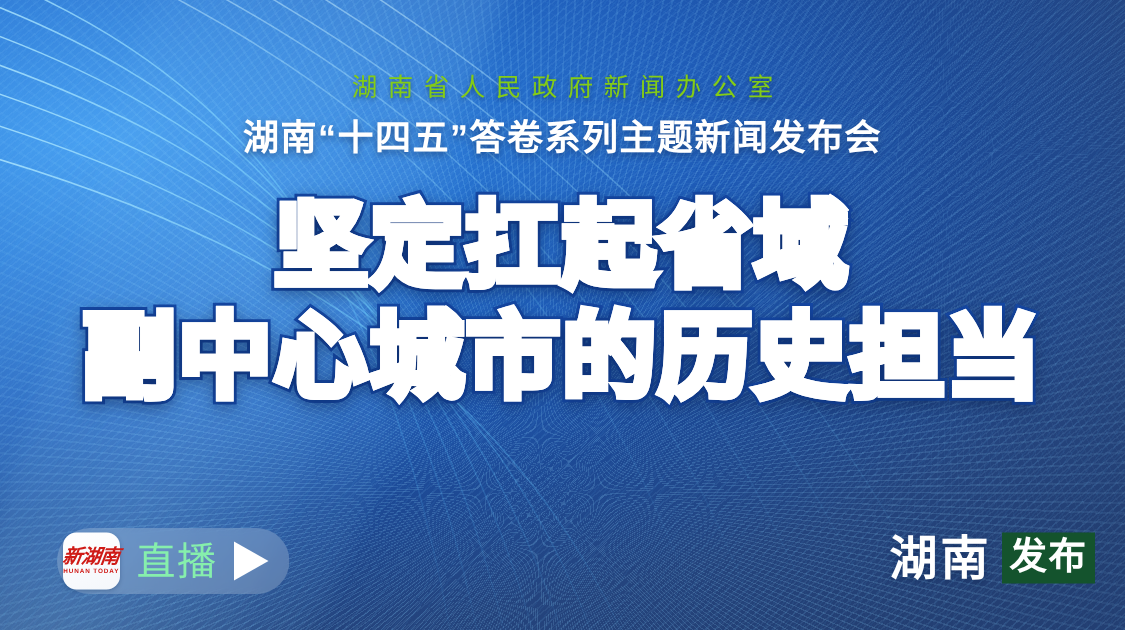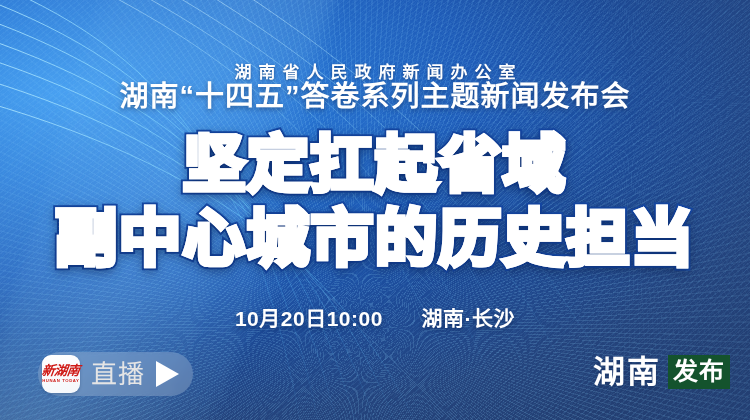--- a/index.html
+++ b/index.html
@@ -96,35 +96,35 @@
     opacity:.45;
   }
 
   
   .arcs{position:absolute;left:0;top:0;width:750px;height:420px;}
 
   
   .content{position:absolute;inset:0;}
 
   .org-line{
-    position:absolute;left:0;right:0;top:58px;
-    text-align:center;
-    color:#ffffff;
+    position:absolute;left:0;right:0;top:44px;
+    text-align:center;
+    color:#84cc16;
     font-size:17px;
-    font-weight:700;
+    font-weight:400;
     letter-spacing:7px;
     text-indent:7px;
     text-shadow:0 1px 3px rgba(10,35,80,.55);
   }
 
   .series-line{
     position:absolute;left:0;right:0;top:72px;
     text-align:center;
     color:#ffffff;
-    font-size:29px;
+    font-size:24px;
     font-weight:900;
     letter-spacing:1px;
     text-shadow:
       0 2px 5px rgba(8,30,75,.50),
       0 0 14px rgba(120,190,255,.25);
   }
 
   .headline{
     position:absolute;left:0;right:0;
     text-align:center;
@@ -202,21 +202,21 @@
   .app-logo-en{
     color:#cf1a16;
     font-size:3.6px;
     font-weight:700;
     letter-spacing:.5px;
     line-height:1;
     margin-top:3px;
     transform:scale(1.18);
   }
   .live-label{
-    color:#e5e5e5;
+    color:#86efac;
     font-size:26px;
     font-weight:400;
     letter-spacing:1px;
     margin-left:11px;
     line-height:1;
   }
   .play-tri{
     width:0;height:0;
     margin-left:11px;
     border-top:13px solid transparent;
@@ -302,25 +302,20 @@
     <div class="headline-shadow hs-1">坚定扛起省域</div>
     <div class="headline headline-1">
       <span class="inner">坚定扛起省域</span>
     </div>
 
     <div class="headline-shadow hs-2">副中心城市的历史担当</div>
     <div class="headline headline-2">
       <span class="inner">副中心城市的历史担当</span>
     </div>
 
-    <div class="meta-line">
-      <span>10月20日10:00</span>
-      <span class="meta-gap"></span>
-      <span>湖南·长沙</span>
-    </div>
 
     <div class="live-pill">
       <div class="app-logo">
         <div class="app-logo-cn">新湖南</div>
         <div class="app-logo-en">HUNAN TODAY</div>
       </div>
       <div class="live-label">直播</div>
       <div class="play-tri"></div>
     </div>
 

